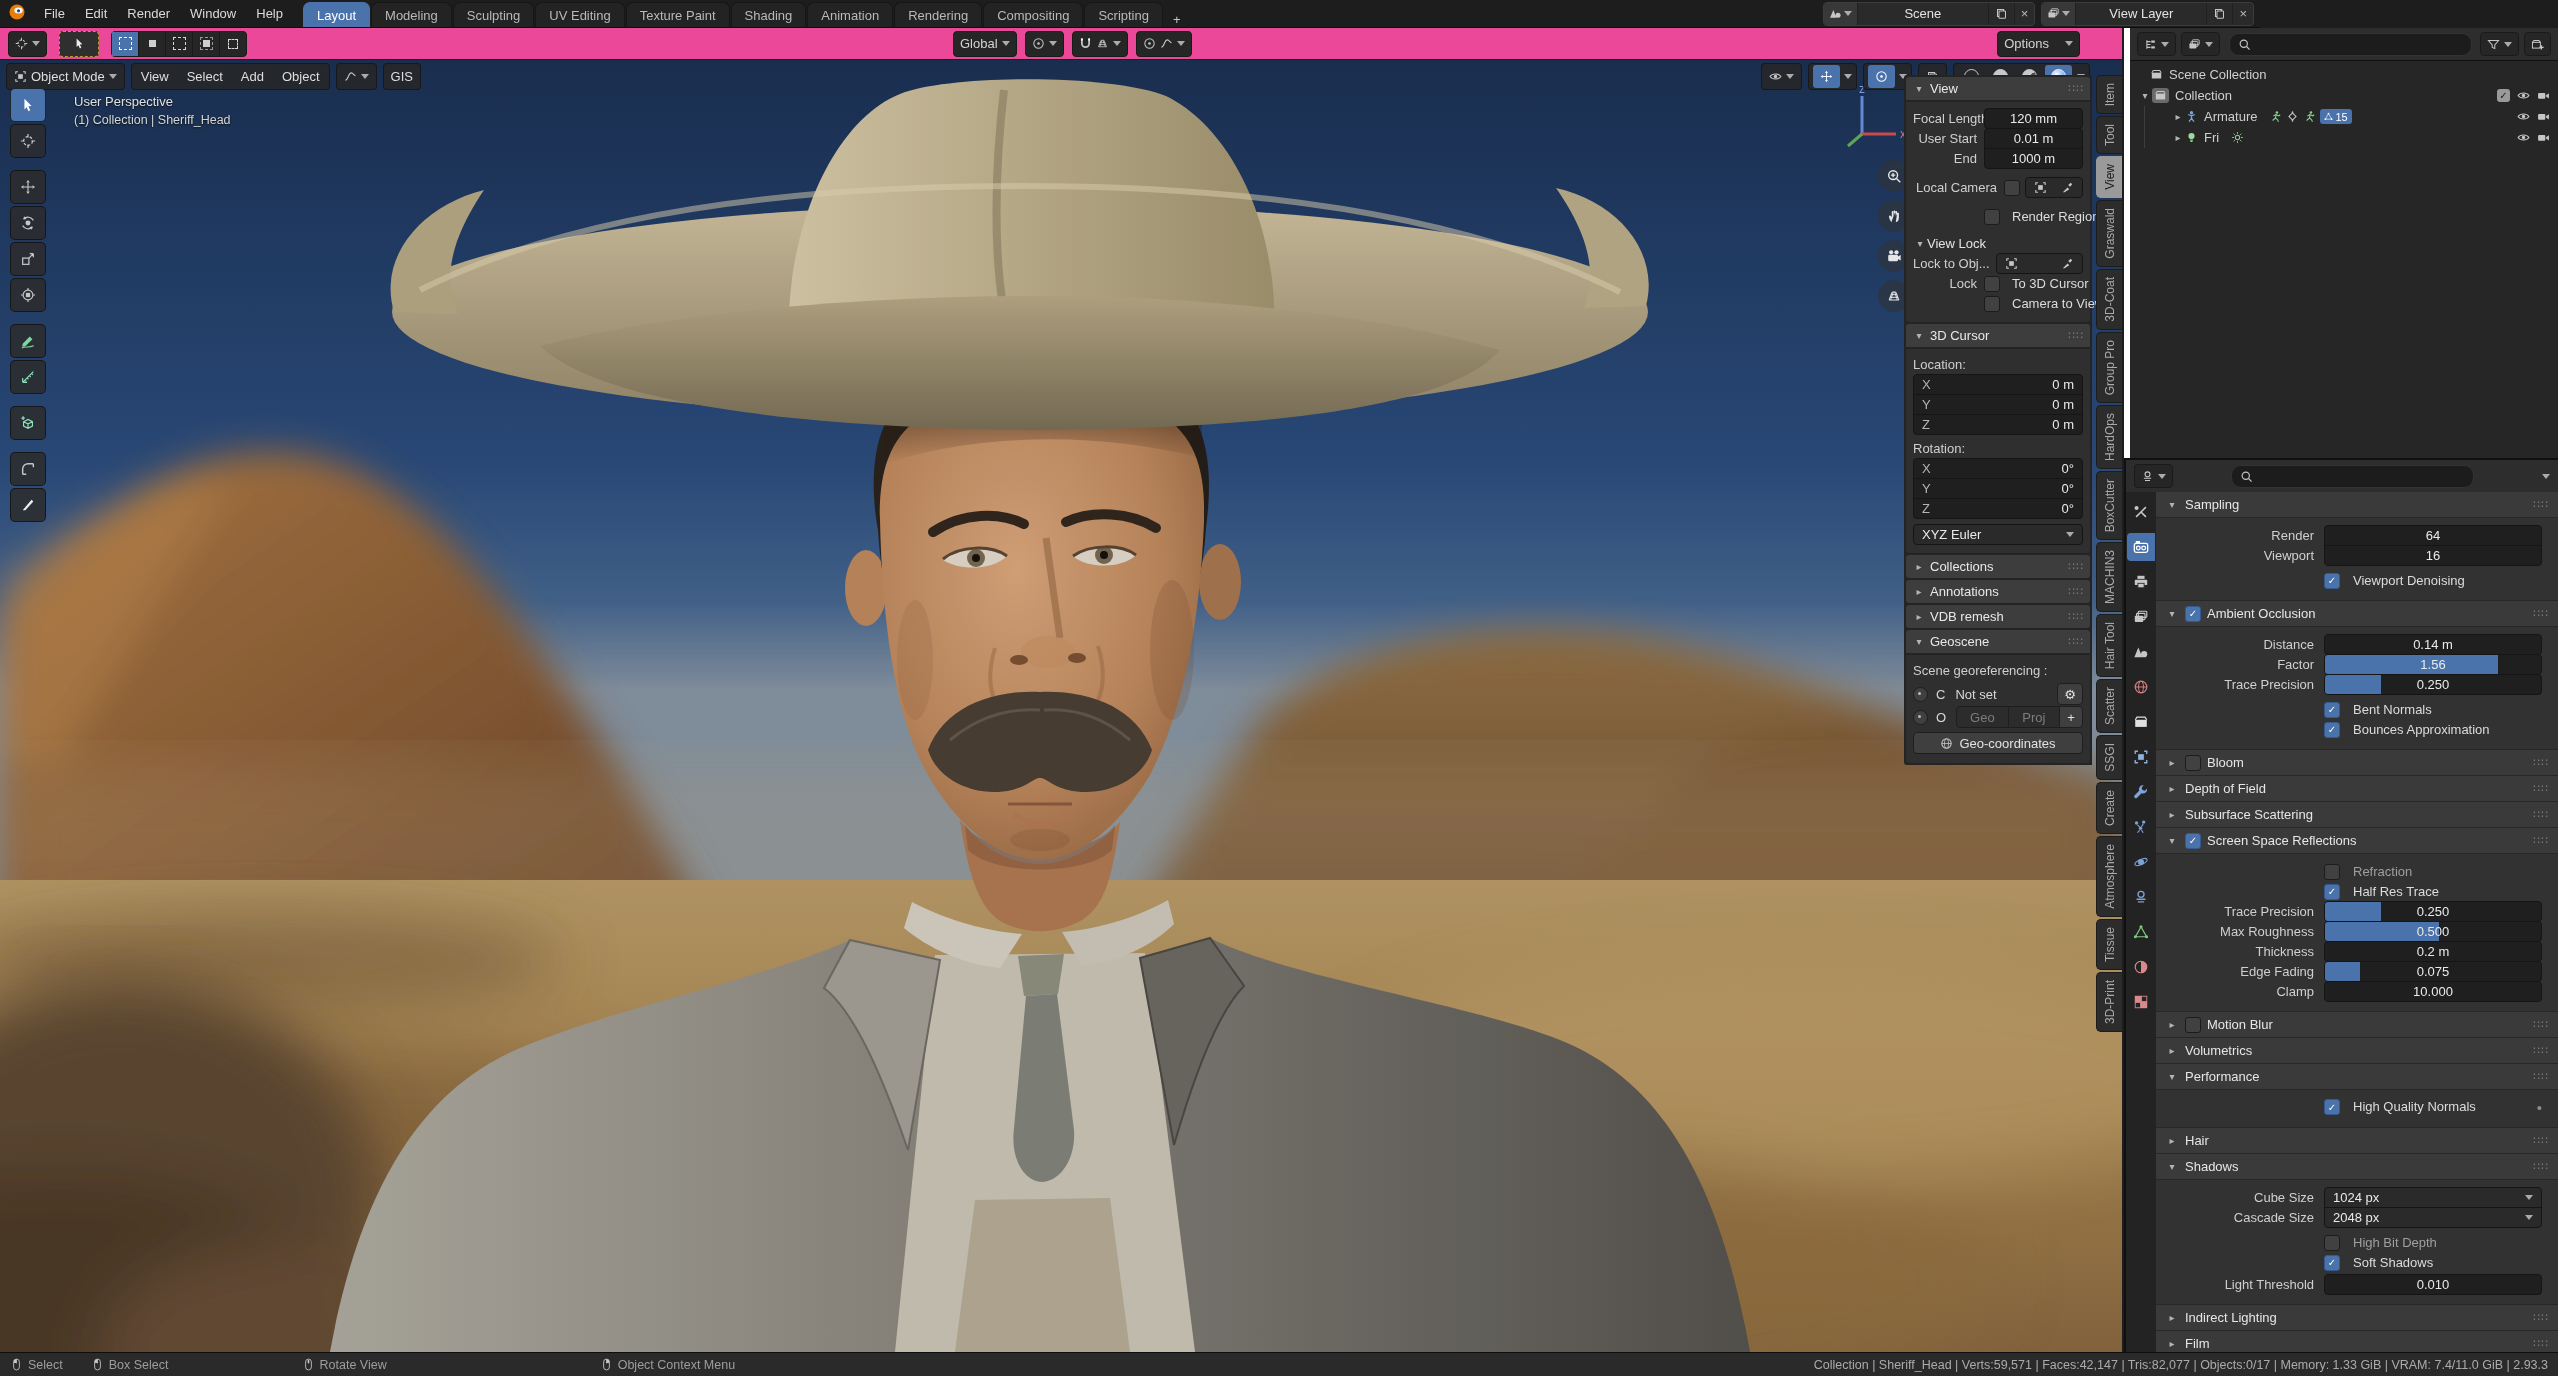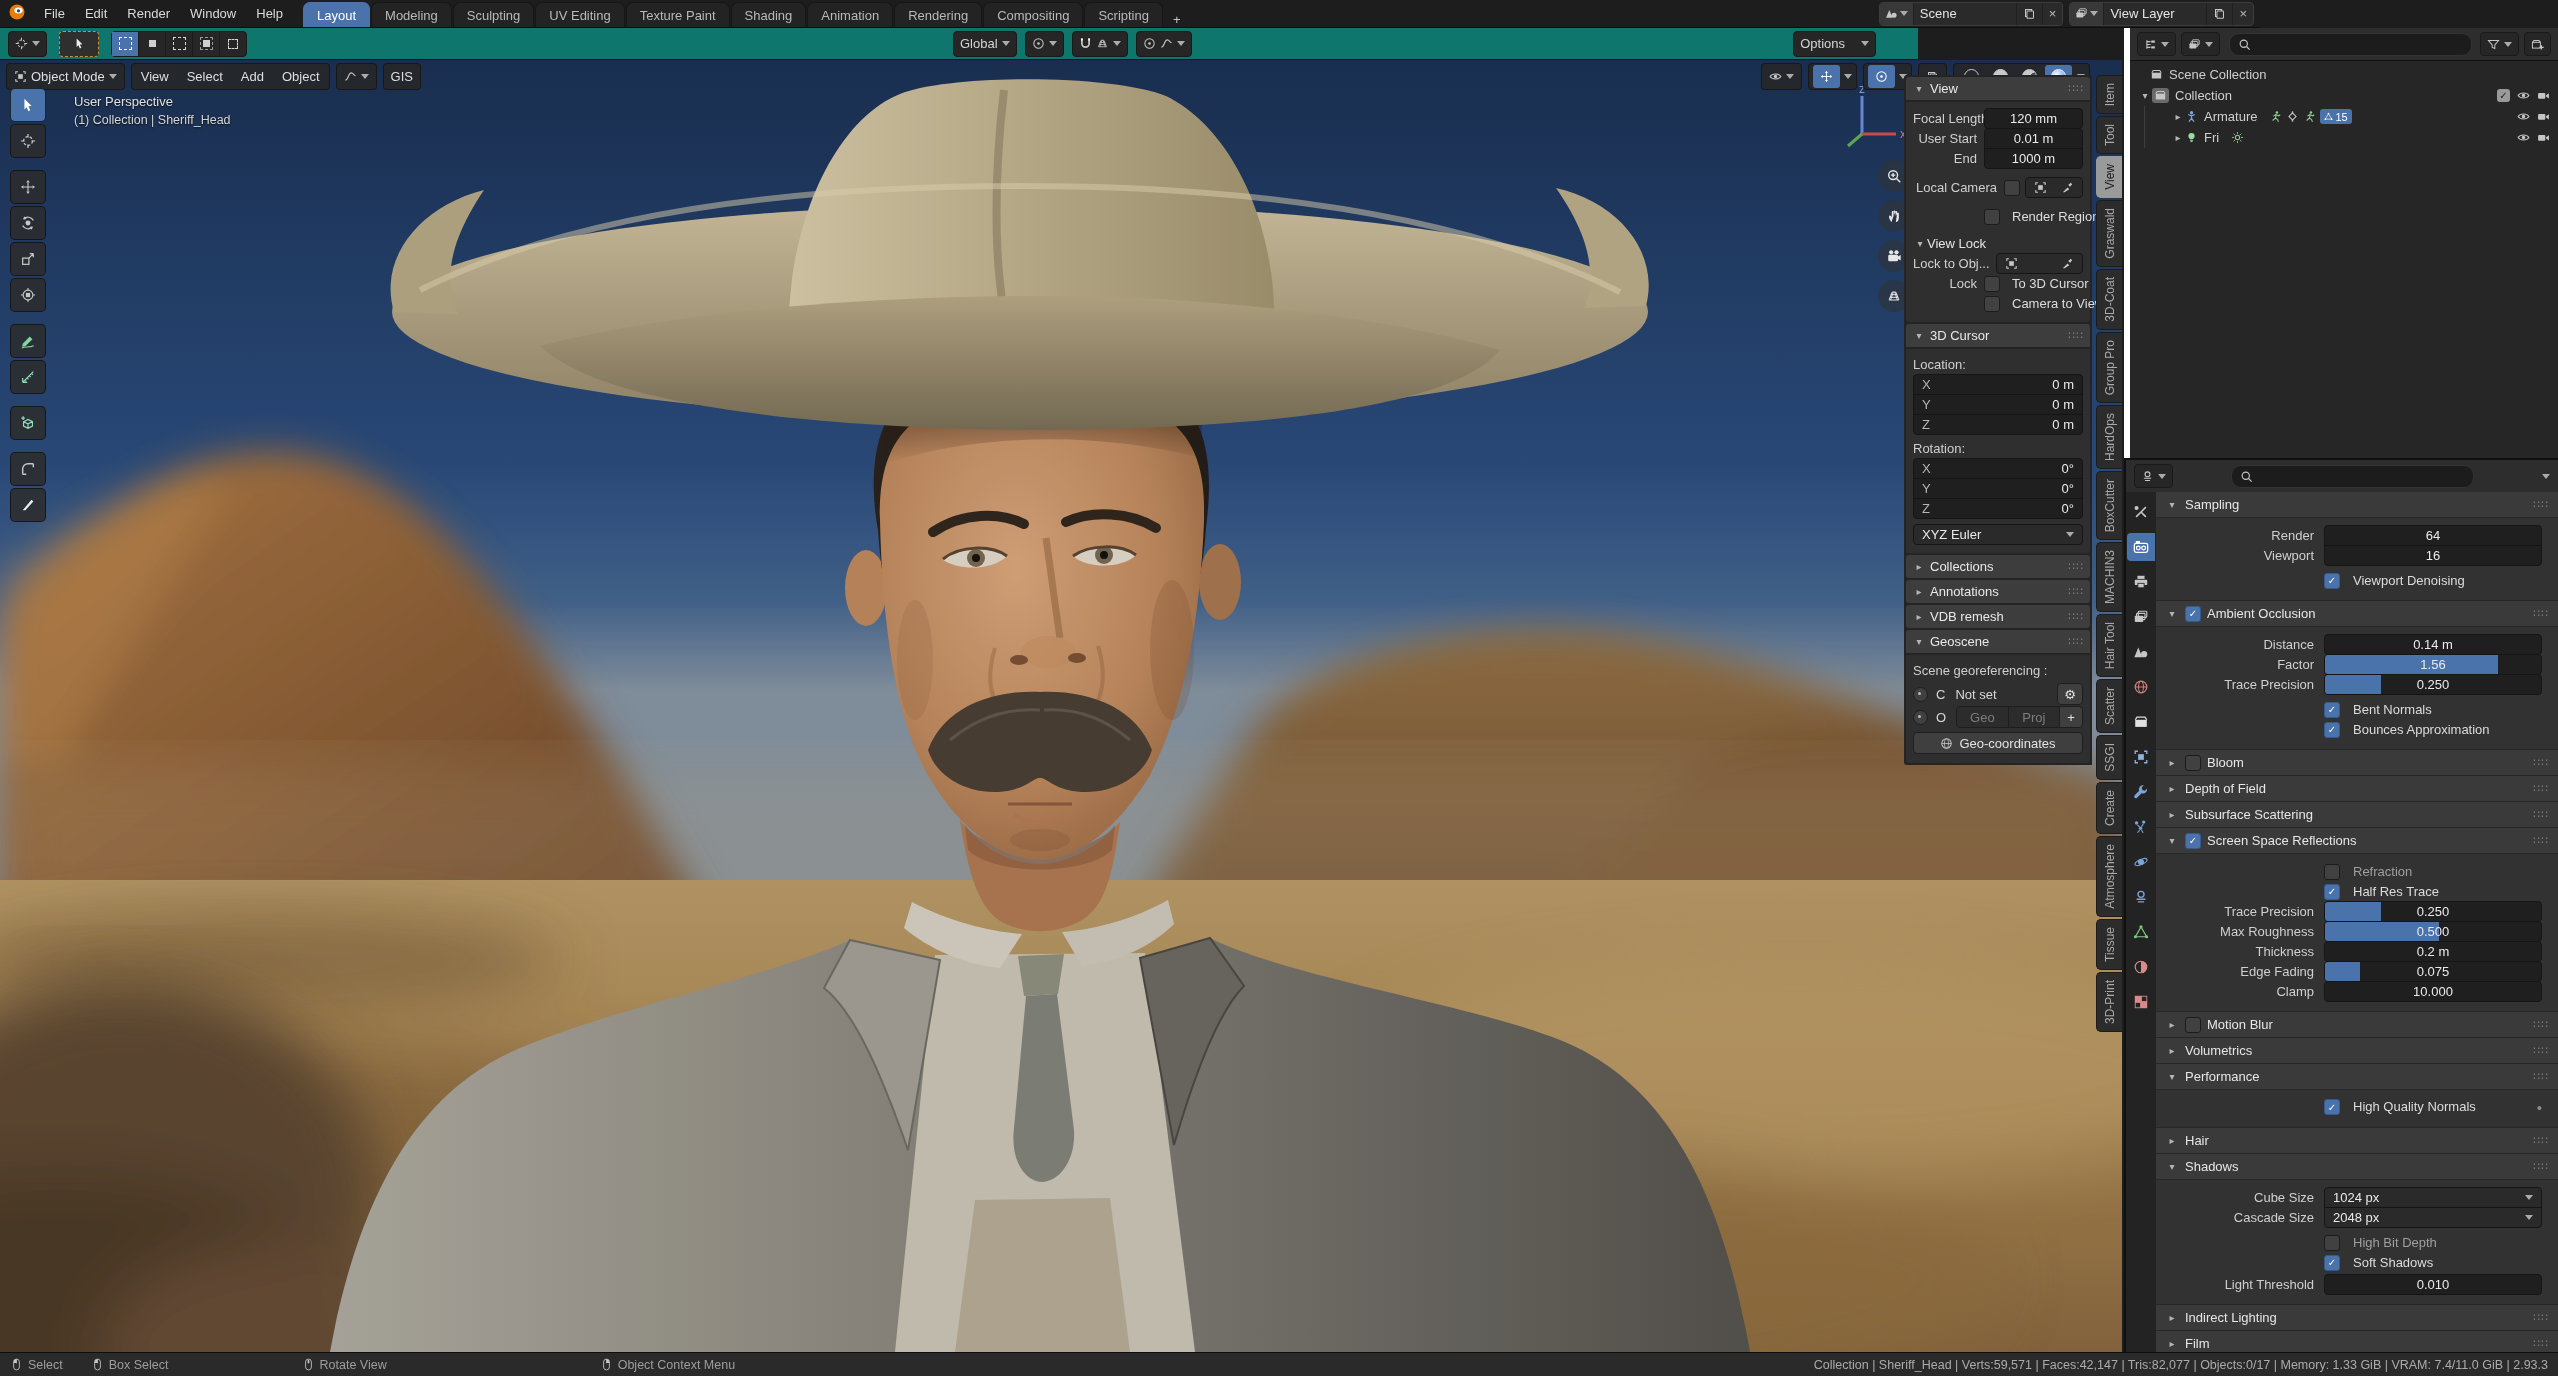--- a/index.html
+++ b/index.html
@@ -13,24 +13,24 @@
   
   .topbar{position:absolute;left:0;top:0;width:2260px;height:27px;background:#1d1d1d;border-bottom:1px solid #0e0e0e;display:flex;align-items:center;z-index:30;}
   .menu-item{padding:0 10px;height:27px;display:flex;align-items:center;color:#dadada;}
   .ws-tabs{display:flex;align-items:flex-end;height:27px;margin-left:10px;}
   .ws-tab{height:24px;display:flex;align-items:center;padding:0 13px;background:#232323;color:#b9b9b9;border-radius:7px 7px 0 0;margin-right:1px;border:1px solid #161616;border-bottom:none;}
   .ws-tab.active{background:#4a72ab;color:#fff;border-color:#4a72ab;}
   .ws-add{padding:0 9px;color:#c7c7c7;}
   .topbar-right{margin-left:auto;display:flex;gap:6px;padding-right:6px;}
   .idblock{display:flex;align-items:center;height:22px;background:#2a2a2a;border:1px solid #3c3c3c;border-radius:4px;overflow:hidden;}
   .idblock .seg-ic{background:#383838;height:100%;display:flex;align-items:center;padding:0 5px;gap:2px;border-right:1px solid #202020;}
-  .idblock .seg-name{padding:0 6px;min-width:90px;color:#e3e3e3;}
+  .idblock .seg-name{padding:0 20px;min-width:90px;color:#e3e3e3;text-align:center;}
   .idblock .seg-btn{padding:0 6px;height:100%;display:flex;align-items:center;color:#bdbdbd;border-left:1px solid #202020;}
   
-  .toolrow{position:absolute;left:0;top:28px;width:1918px;height:32px;background:#0f766e;border-bottom:1px solid #101010;display:flex;align-items:center;padding:0 8px;box-sizing:border-box;z-index:25;}
+  .toolrow{position:absolute;left:0;top:28px;width:2122px;height:32px;background:#ec4899;border-bottom:1px solid #101010;display:flex;align-items:center;padding:0 8px;box-sizing:border-box;z-index:25;}
   .tr-btn{height:24px;display:flex;align-items:center;gap:4px;padding:0 6px;background:#262626;border:1px solid #1a1a1a;border-radius:4px;}
   .tr-tool{border:1px dashed #c79434;background:#2f2f2f;width:26px;justify-content:center;margin-left:12px;}
   .selmodes{display:flex;margin-left:12px;background:#262626;border-radius:4px;border:1px solid #1a1a1a;}
   .sm{width:26px;height:24px;display:flex;align-items:center;justify-content:center;border-right:1px solid #1a1a1a;}
   .sm:last-child{border-right:none;}
   .sm.active{background:#4a72ab;}
   .smbox{width:11px;height:11px;border:1px dashed #d8d8d8;}
   .sm.active .smbox{border-color:#fff;}
   .smfill{width:7px;height:7px;background:#cfcfcf;}
   .tr-mid{position:absolute;left:953px;display:flex;gap:8px;align-items:center;}

